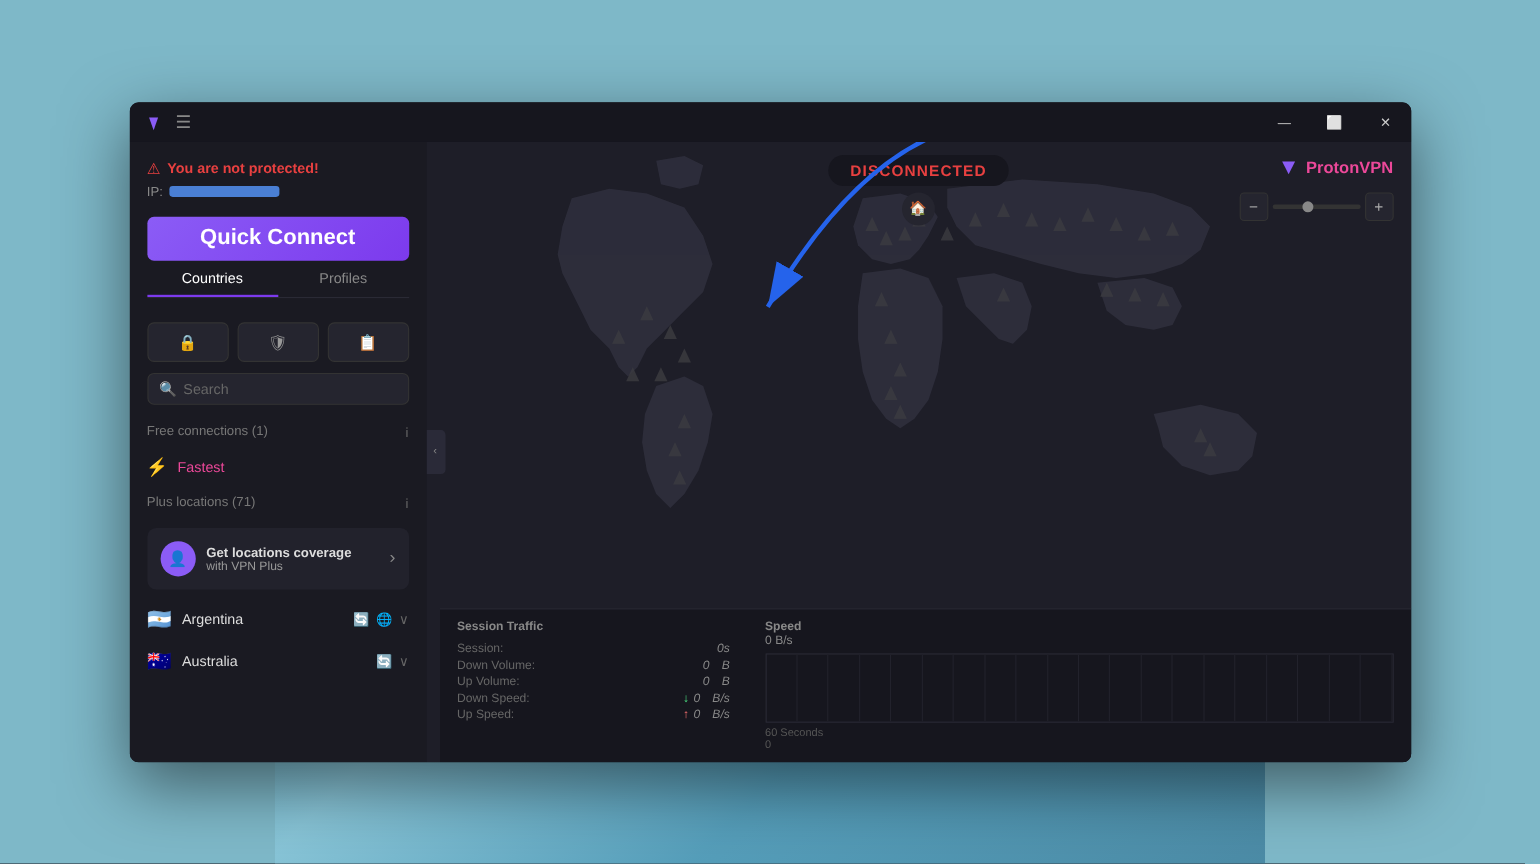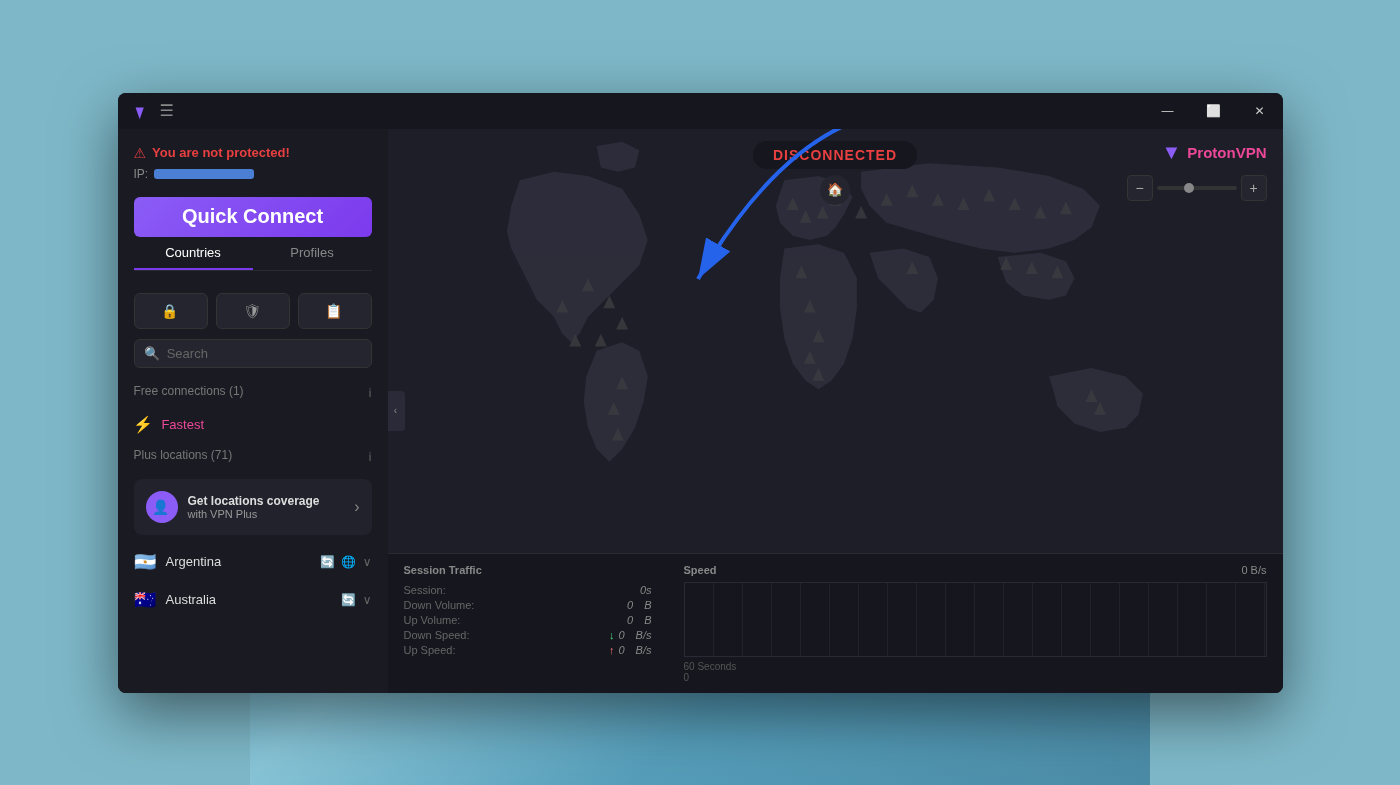--- a/index.html
+++ b/index.html
@@ -421,21 +421,21 @@
     .world-map-svg {
       width: 100%;
       height: 100%;
       opacity: 0.55;
     }
 
     
     .bottom-panel {
       position: absolute;
       bottom: 0;
-      left: 0;
+      left: 12px;
       right: 0;
       height: 140px;
       background: #16161e;
       border-top: 1px solid #2a2a35;
       display: flex;
       gap: 0;
       justify-content: center;
     }
 
     .traffic-section {
@@ -461,20 +461,21 @@
     .speed-section {
       flex: 1;
       padding: 10px 16px;
       display: flex;
       flex-direction: column;
     }
     .speed-header {
       display: flex;
       justify-content: space-between;
       margin-bottom: 6px;
+      flex-direction: column;
     }
     .speed-title { color: #888; font-size: 11px; font-weight: 600; }
     .speed-value { color: #888; font-size: 11px; }
 
     .speed-graph {
       flex: 1;
       border: 1px solid #2a2a35;
       display: grid;
       position: relative;
       overflow: hidden;

